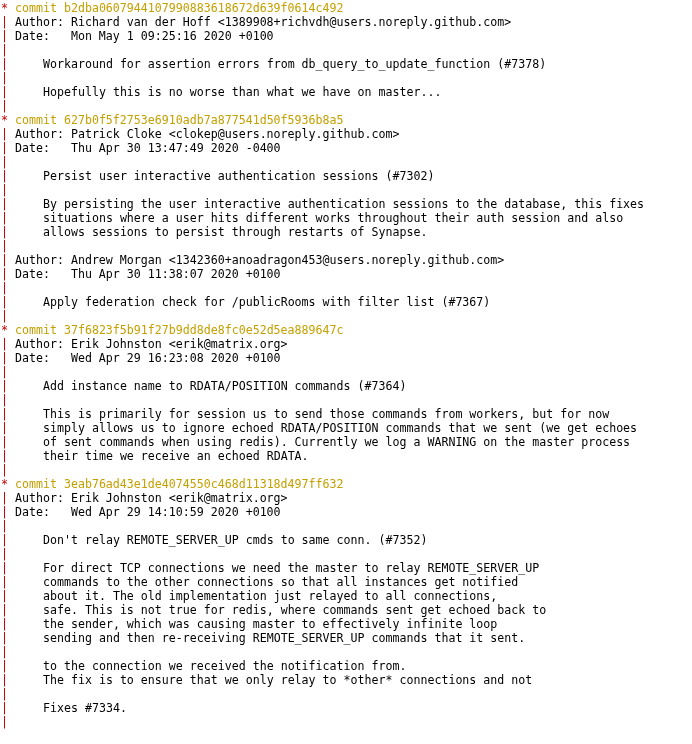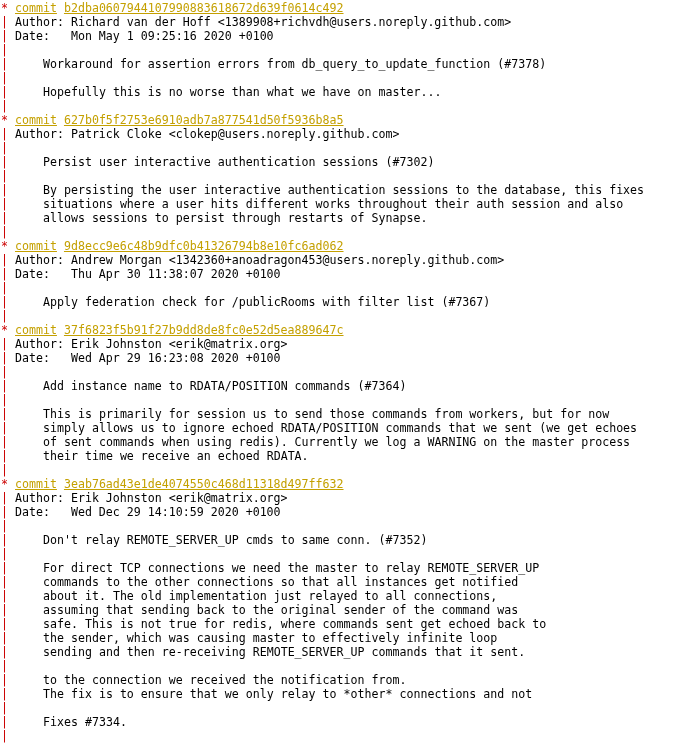--- a/index.html
+++ b/index.html
@@ -11,71 +11,70 @@
   }
   #git-log {
     font-family: "DejaVu Sans Mono", "Liberation Mono", monospace;
     font-size: 11.62px;
     line-height: 14px;
     color: var(--fg, #000000);
     padding: 1px 0 0 1px;
   }
   .line { height: 14px; white-space: pre; }
   .g   { color: var(--graph, #cc0000); }
-  .cw  { color: var(--commit, #c4a000); text-decoration: underline; }
+  .cw  { color: var(--commit, #c4a000); }
   .msg { padding-left: 28px; }
 </style>
 </head>
 <body>
 
 <div id="git-log">
     <div class="line"><span class="g">*</span> <span class="cw">commit</span> <span class="cw">b2dba0607944107990883618672d639f0614c492</span></div>
     <div class="line"><span class="g">|</span> <span>Author: Richard van der Hoff &lt;1389908+richvdh@users.noreply.github.com&gt;</span></div>
     <div class="line"><span class="g">|</span> <span>Date:   Mon May 1 09:25:16 2020 +0100</span></div>
     <div class="line"><span class="g">|</span> </div>
     <div class="line"><span class="g">|</span> <span class="msg">Workaround for assertion errors from db_query_to_update_function (#7378)</span></div>
     <div class="line"><span class="g">|</span> </div>
     <div class="line"><span class="g">|</span> <span class="msg">Hopefully this is no worse than what we have on master...</span></div>
     <div class="line"><span class="g">|</span> </div>
     <div class="line"><span class="g">*</span> <span class="cw">commit</span> <span class="cw">627b0f5f2753e6910adb7a877541d50f5936b8a5</span></div>
     <div class="line"><span class="g">|</span> <span>Author: Patrick Cloke &lt;clokep@users.noreply.github.com&gt;</span></div>
+    <div class="line"><span class="g">|</span> <span>Date:   Thu Apr 30 13:47:49 2020 -0400</span></div>
     <div class="line"><span class="g">|</span> </div>
     <div class="line"><span class="g">|</span> <span class="msg">Persist user interactive authentication sessions (#7302)</span></div>
     <div class="line"><span class="g">|</span> </div>
     <div class="line"><span class="g">|</span> <span class="msg">By persisting the user interactive authentication sessions to the database, this fixes</span></div>
     <div class="line"><span class="g">|</span> <span class="msg">situations where a user hits different works throughout their auth session and also</span></div>
     <div class="line"><span class="g">|</span> <span class="msg">allows sessions to persist through restarts of Synapse.</span></div>
     <div class="line"><span class="g">|</span> </div>
-    <div class="line"><span class="g">*</span> <span class="cw">commit</span> <span class="cw">9d8ecc9e6c48b9dfc0b41326794b8e10fc6ad062</span></div>
     <div class="line"><span class="g">|</span> <span>Author: Andrew Morgan &lt;1342360+anoadragon453@users.noreply.github.com&gt;</span></div>
     <div class="line"><span class="g">|</span> <span>Date:   Thu Apr 30 11:38:07 2020 +0100</span></div>
     <div class="line"><span class="g">|</span> </div>
     <div class="line"><span class="g">|</span> <span class="msg">Apply federation check for /publicRooms with filter list (#7367)</span></div>
     <div class="line"><span class="g">|</span> </div>
     <div class="line"><span class="g">*</span> <span class="cw">commit</span> <span class="cw">37f6823f5b91f27b9dd8de8fc0e52d5ea889647c</span></div>
     <div class="line"><span class="g">|</span> <span>Author: Erik Johnston &lt;erik@matrix.org&gt;</span></div>
     <div class="line"><span class="g">|</span> <span>Date:   Wed Apr 29 16:23:08 2020 +0100</span></div>
     <div class="line"><span class="g">|</span> </div>
     <div class="line"><span class="g">|</span> <span class="msg">Add instance name to RDATA/POSITION commands (#7364)</span></div>
     <div class="line"><span class="g">|</span> </div>
     <div class="line"><span class="g">|</span> <span class="msg">This is primarily for session us to send those commands from workers, but for now</span></div>
     <div class="line"><span class="g">|</span> <span class="msg">simply allows us to ignore echoed RDATA/POSITION commands that we sent (we get echoes</span></div>
     <div class="line"><span class="g">|</span> <span class="msg">of sent commands when using redis). Currently we log a WARNING on the master process</span></div>
     <div class="line"><span class="g">|</span> <span class="msg">their time we receive an echoed RDATA.</span></div>
     <div class="line"><span class="g">|</span> </div>
     <div class="line"><span class="g">*</span> <span class="cw">commit</span> <span class="cw">3eab76ad43e1de4074550c468d11318d497ff632</span></div>
     <div class="line"><span class="g">|</span> <span>Author: Erik Johnston &lt;erik@matrix.org&gt;</span></div>
-    <div class="line"><span class="g">|</span> <span>Date:   Wed Dec 29 14:10:59 2020 +0100</span></div>
+    <div class="line"><span class="g">|</span> <span>Date:   Wed Apr 29 14:10:59 2020 +0100</span></div>
     <div class="line"><span class="g">|</span> </div>
     <div class="line"><span class="g">|</span> <span class="msg">Don't relay REMOTE_SERVER_UP cmds to same conn. (#7352)</span></div>
     <div class="line"><span class="g">|</span> </div>
     <div class="line"><span class="g">|</span> <span class="msg">For direct TCP connections we need the master to relay REMOTE_SERVER_UP</span></div>
     <div class="line"><span class="g">|</span> <span class="msg">commands to the other connections so that all instances get notified</span></div>
     <div class="line"><span class="g">|</span> <span class="msg">about it. The old implementation just relayed to all connections,</span></div>
-    <div class="line"><span class="g">|</span> <span class="msg">assuming that sending back to the original sender of the command was</span></div>
     <div class="line"><span class="g">|</span> <span class="msg">safe. This is not true for redis, where commands sent get echoed back to</span></div>
     <div class="line"><span class="g">|</span> <span class="msg">the sender, which was causing master to effectively infinite loop</span></div>
     <div class="line"><span class="g">|</span> <span class="msg">sending and then re-receiving REMOTE_SERVER_UP commands that it sent.</span></div>
     <div class="line"><span class="g">|</span> </div>
     <div class="line"><span class="g">|</span> <span class="msg">to the connection we received the notification from.</span></div>
     <div class="line"><span class="g">|</span> <span class="msg">The fix is to ensure that we only relay to *other* connections and not</span></div>
     <div class="line"><span class="g">|</span> </div>
     <div class="line"><span class="g">|</span> <span class="msg">Fixes #7334.</span></div>
     <div class="line"><span class="g">|</span> </div>
   </div>

